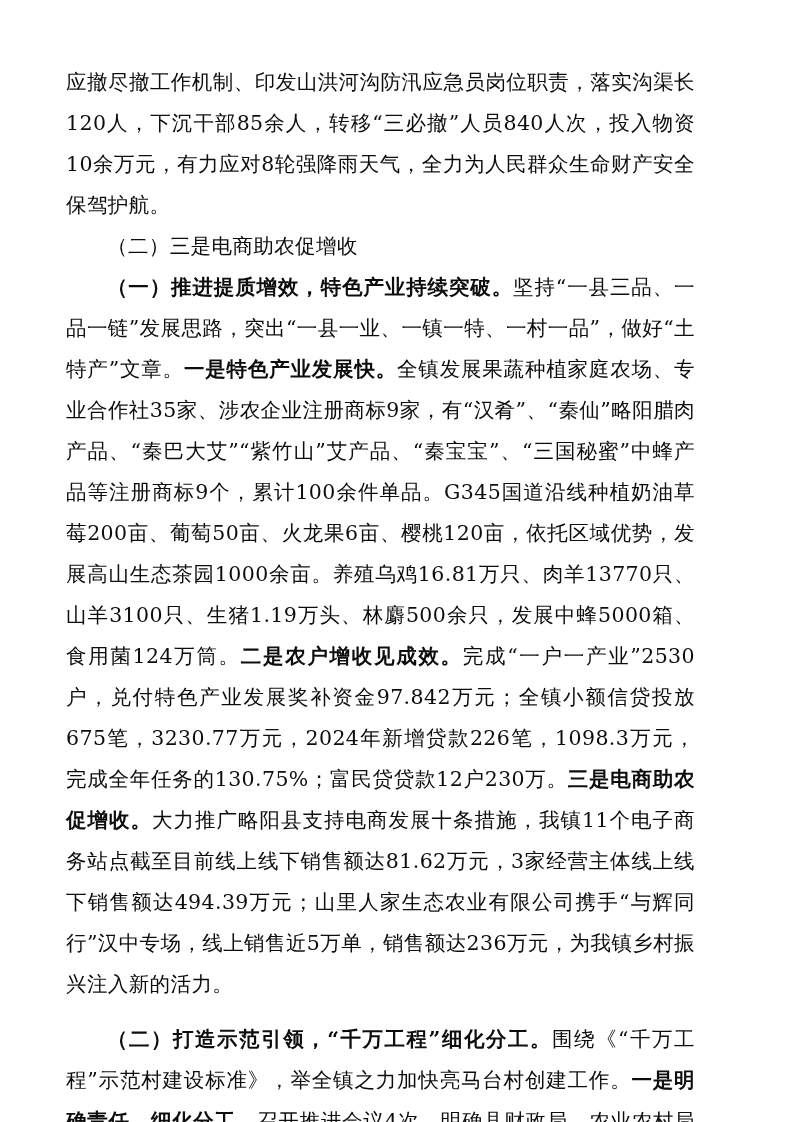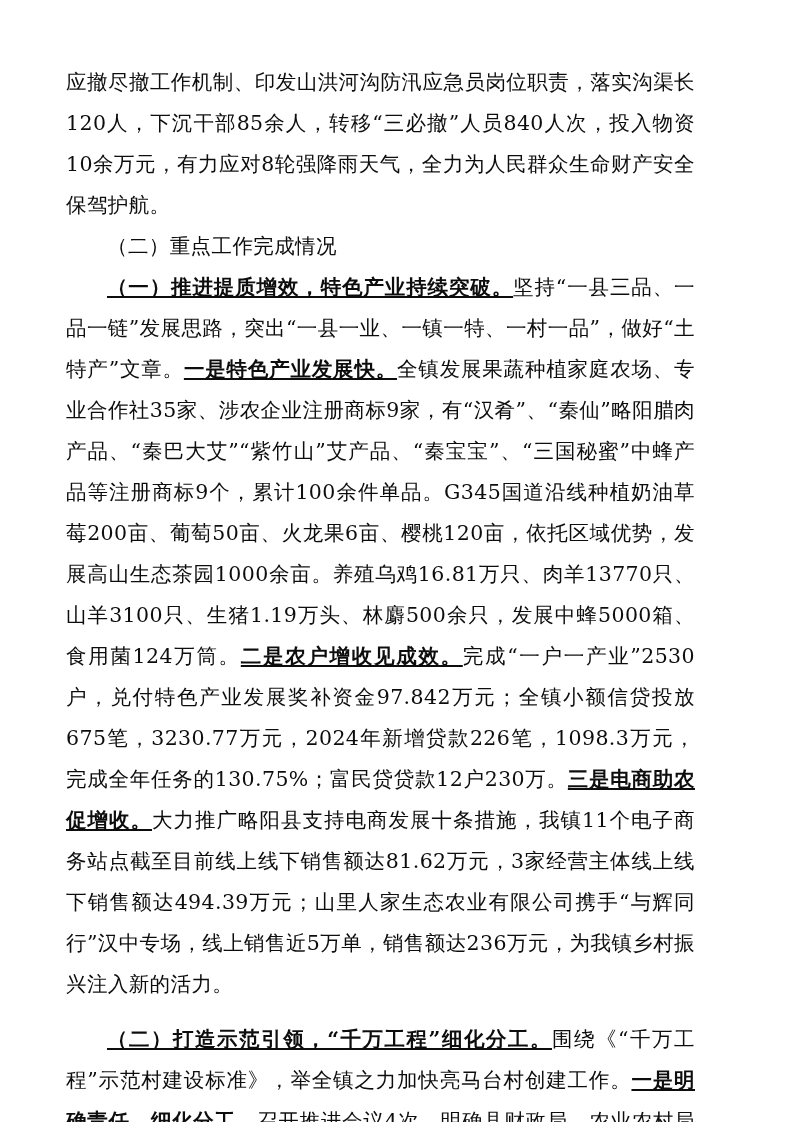--- a/index.html
+++ b/index.html
@@ -32,27 +32,26 @@
     text-indent: 2em;
   }
   .para-cont {
     text-indent: 0;
   }
   .gap {
     height: 14px;
   }
   .bold {
     font-weight: bold;
-    text-decoration: underline;
   }
 </style>
 </head>
 <body>
 
 <div class="page">
   <div class="doc-body" id="doc-body">
       <p class="para para-cont"><span>应撤尽撤工作机制、印发山洪河沟防汛应急员岗位职责，落实沟渠长120人，下沉干部85余人，转移“三必撤”人员840人次，投入物资10余万元，有力应对8轮强降雨天气，全力为人民群众生命财产安全保驾护航。</span></p>
-      <p class="para"><span>（二）重点工作完成情况</span></p>
+      <p class="para"><span>（二）三是电商助农促增收</span></p>
       <p class="para"><span class="bold">（一）推进提质增效，特色产业持续突破。</span><span>坚持“一县三品、一品一链”发展思路，突出“一县一业、一镇一特、一村一品”，做好“土特产”文章。</span><span class="bold">一是特色产业发展快。</span><span>全镇发展果蔬种植家庭农场、专业合作社35家、涉农企业注册商标9家，有“汉肴”、“秦仙”略阳腊肉产品、“秦巴大艾”“紫竹山”艾产品、“秦宝宝”、“三国秘蜜”中蜂产品等注册商标9个，累计100余件单品。G345国道沿线种植奶油草莓200亩、葡萄50亩、火龙果6亩、樱桃120亩，依托区域优势，发展高山生态茶园1000余亩。养殖乌鸡16.81万只、肉羊13770只、山羊3100只、生猪1.19万头、林麝500余只，发展中蜂5000箱、食用菌124万筒。</span><span class="bold">二是农户增收见成效。</span><span>完成“一户一产业”2530户，兑付特色产业发展奖补资金97.842万元；全镇小额信贷投放675笔，3230.77万元，2024年新增贷款226笔，1098.3万元，完成全年任务的130.75%；富民贷贷款12户230万。</span><span class="bold">三是电商助农促增收。</span><span>大力推广略阳县支持电商发展十条措施，我镇11个电子商务站点截至目前线上线下销售额达81.62万元，3家经营主体线上线下销售额达494.39万元；山里人家生态农业有限公司携手“与辉同行”汉中专场，线上销售近5万单，销售额达236万元，为我镇乡村振兴注入新的活力。</span></p>
       <div class="gap"></div>
       <p class="para"><span class="bold">（二）打造示范引领，“千万工程”细化分工。</span><span>围绕《“千万工程”示范村建设标准》，举全镇之力加快亮马台村创建工作。</span><span class="bold">一是明确责任，细化分工。</span><span>召开推进会议4次，明确县财政局、农业农村局等9个行业部门组建专班，细化6大类34项76条具体指标，工作任务周清</span></p>
     </div>
 </div>
 
 </body></html>

